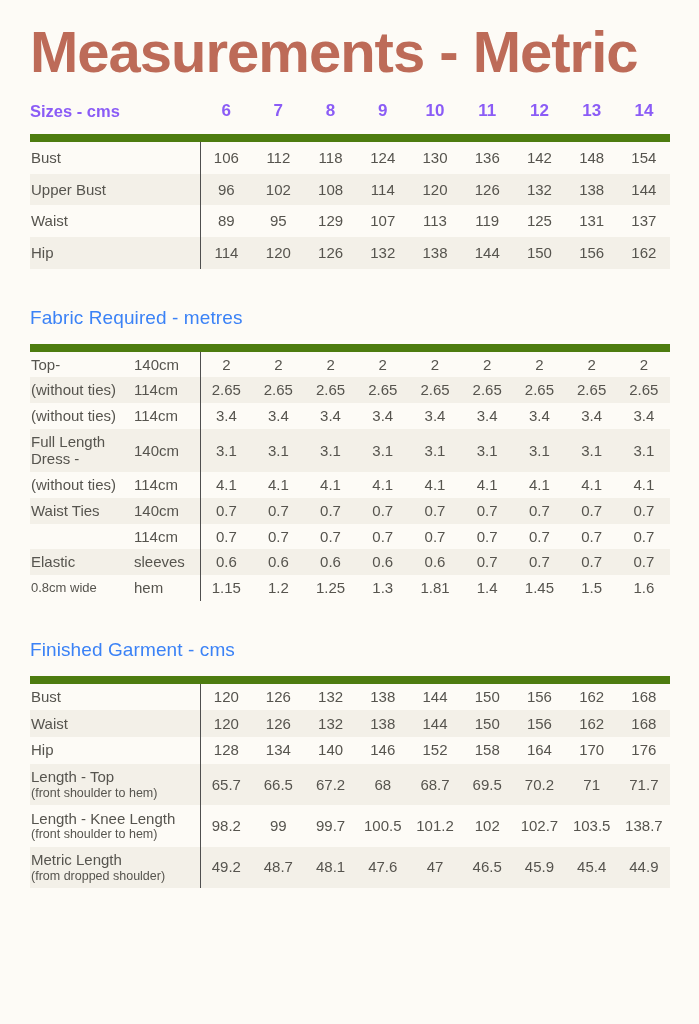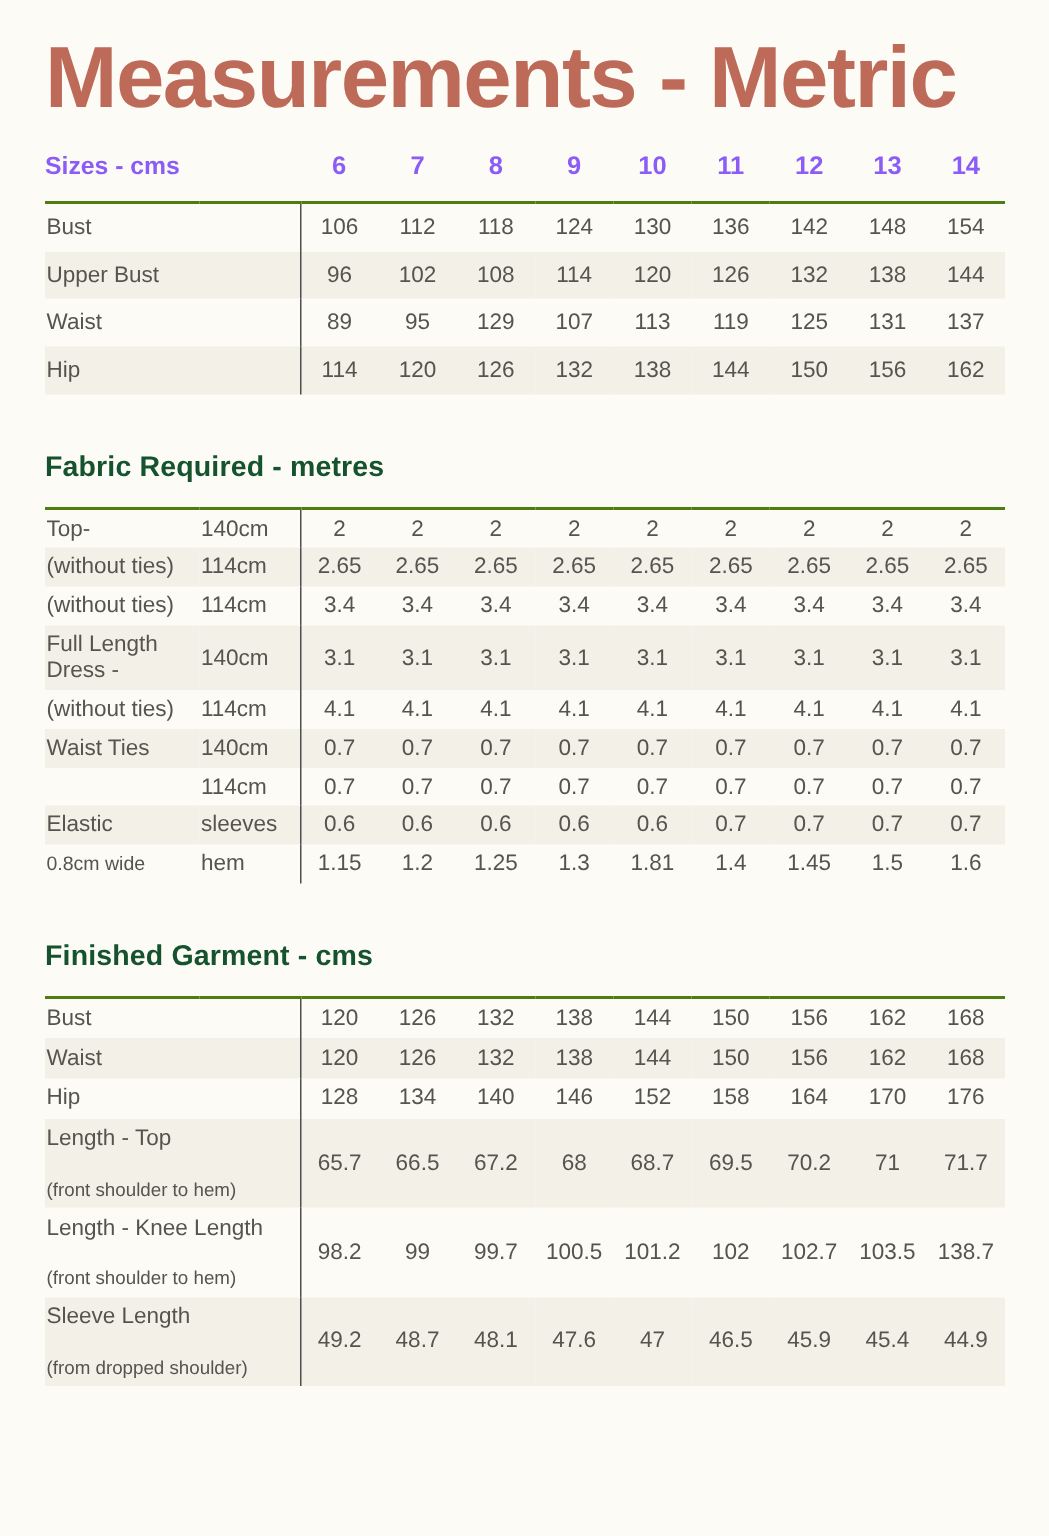--- a/index.html
+++ b/index.html
@@ -20,54 +20,54 @@
     font-size: 58px;
     font-weight: 700;
     letter-spacing: -1px;
     line-height: 1.12;
     color: #bd6b58;
     white-space: nowrap;
   }
   .heading {
     margin: 38px 0 15px 0;
     font-size: 19px;
-    font-weight: 700;
+    font-weight: 400;
     letter-spacing: 0.1px;
-    color: #14532d;
+    color: #3b82f6;
   }
   table.mtable {
     table-layout: fixed;
     border-collapse: collapse;
     width: 640px;
   }
   col.c1 { width: 103px; }
   col.c2 { width: 67px; }
   thead th {
     text-align: left;
     vertical-align: bottom;
     padding: 0 0 13px 0;
     font-size: 16.5px;
     font-weight: 700;
     color: #8b5cf6;
   }
   thead th.size-h { text-align: center; font-size: 17px; }
-  tbody tr:first-child td { border-top: 2px solid #4d7c0f; }
+  tbody tr:first-child td { border-top: 8px solid #4d7c0f; }
   tbody tr:nth-child(even) td { background: #f3f0e8; }
   td {
     font-size: 15px;
     color: #56544e;
     vertical-align: middle;
     line-height: 1.18;
   }
   td.lbl { text-align: left; padding-left: 1px; }
   td.lbl.small { font-size: 13px; }
   td.sub { text-align: left; }
   td.val { text-align: center; }
   td.val.first { border-left: 1.5px solid #4f4f4f; }
-  .sublabel { font-size: 12.5px; line-height: 1.1; margin-top: 19px; }
+  .sublabel { font-size: 12.5px; line-height: 1.1; margin-top: 1px; }
   
   .t1 td { padding-top: 7px; padding-bottom: 7px; }
   .t2 td { padding-top: 4px; padding-bottom: 4px; }
   .t3 td { padding-top: 4.5px; padding-bottom: 4.5px; }
 </style>
 </head>
 <body>
 
 <div class="page">
 
@@ -358,21 +358,21 @@
           <td class="val">99.7</td>
           <td class="val">100.5</td>
           <td class="val">101.2</td>
           <td class="val">102</td>
           <td class="val">102.7</td>
           <td class="val">103.5</td>
           <td class="val">138.7</td>
         </tr>
         <tr>
           <td class="lbl" colspan="2">
-            <div>Sleeve Length</div>
+            <div>Metric Length</div>
             <div class="sublabel">(from dropped shoulder)</div>
           </td>
           <td class="val first">49.2</td>
           <td class="val">48.7</td>
           <td class="val">48.1</td>
           <td class="val">47.6</td>
           <td class="val">47</td>
           <td class="val">46.5</td>
           <td class="val">45.9</td>
           <td class="val">45.4</td>

